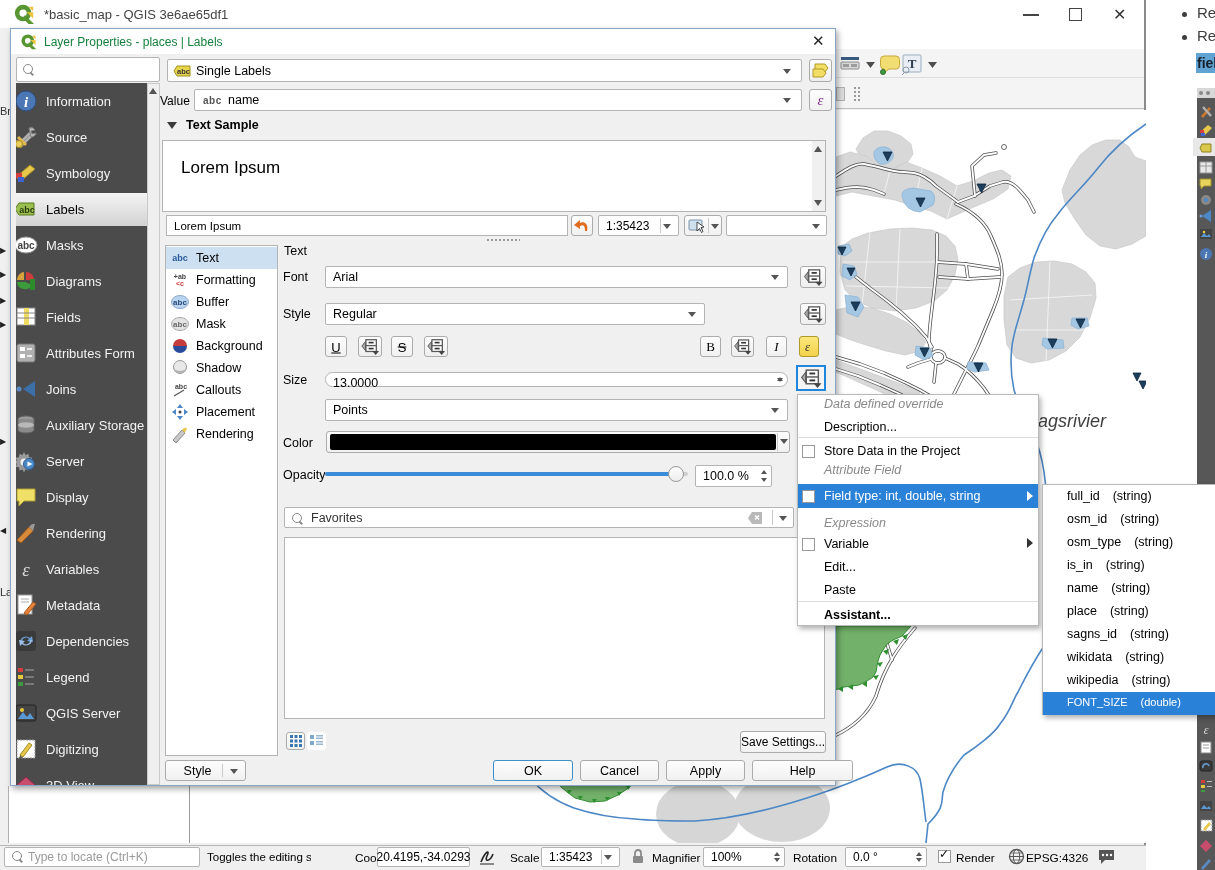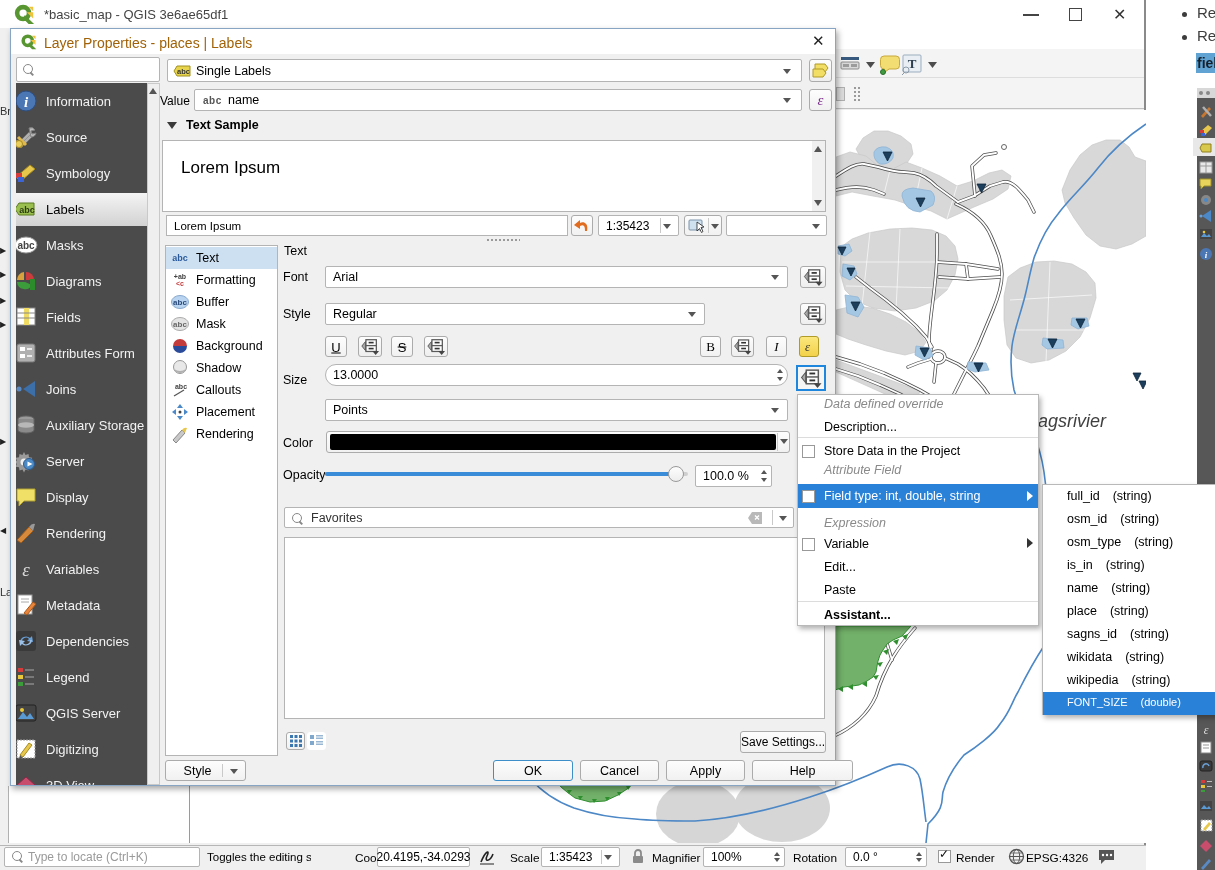--- a/index.html
+++ b/index.html
@@ -328,21 +328,21 @@
   </div>
 
 <div class="abs" style="left:10px;top:28px;width:826px;height:758px;background:#f0f0f0;border:1px solid #88a5c4;box-sizing:border-box;box-shadow:2px 3px 6px rgba(0,0,0,0.35);"></div>
 <div class="abs" style="left:11px;top:29px;width:824px;height:25px;background:#fff;"></div>
 <div class="abs" id="qlogo2" style="left:20px;top:33px;width:17px;height:17px;"><svg width="17" height="17" viewBox="0 0 24 24">
       <path d="M11,2 A9,9 0 1 0 11,20 A9,9 0 0 0 11,2 Z M11,7 A4,4 0 1 1 11,15 A4,4 0 0 1 11,7 Z" fill="#589632" fill-rule="evenodd"></path>
       <path d="M13,13 L19,19 L23,23 L17,23 L11,17 Z" fill="#589632"></path>
       <path d="M15,10 L22,17 L22,10 Z" fill="#f0c33c"></path>
       <path d="M17,4 L22,4 L22,9 Z" fill="#f0c33c"></path>
     </svg></div>
-<div class="lbl" style="left:44px;top:35px;font-size:14px;color:#a16207;text-align:center;">Layer Properties - places | Labels</div>
+<div class="lbl" style="left:44px;top:35px;font-size:12px;color:#15803d;text-align:center;">Layer Properties - places | Labels</div>
 <div class="lbl" style="left:812px;top:32px;font-size:15px;color:#222;">✕</div>
 
 <div class="combo" style="left:16px;top:57px;width:144px;height:25px;"></div>
 <div class="mag" style="left:23px;top:64px;"></div>
 <div class="combo" style="left:167px;top:59px;width:635px;height:23px;">
   <svg class="abs" style="left:5px;top:4px;" width="19" height="14" viewBox="0 0 19 14">
     <path d="M4,2 h13 v10 h-13 l-3,-5 z" rx="2" fill="#e8d44d" stroke="#a09020" stroke-width="1"></path>
     <text x="10.5" y="10" font-size="7.5" text-anchor="middle" font-weight="bold" fill="#333">abc</text>
   </svg>
   <span class="txt" style="left:28px;">Single Labels</span>
@@ -640,21 +640,21 @@
       <path d="M14.5,15.5 h7.5 l-3.75,4.5 z" fill="#444"></path>
     </svg></div>
 <div class="btn" style="left:766px;top:336px;width:21px;height:21px;">
     <span class="bt" style="font-size:13px;font-style:italic;font-family:'Liberation Serif';">I</span>
   </div>
 <div class="ddb" style="left:799px;top:336px;width:20px;height:21px;background:linear-gradient(#fbe77c,#f3d24b);border-color:#b09a28;">
     <span style="position:absolute;left:5px;top:2px;font-size:13px;font-style:italic;font-family:'Liberation Serif';color:#333;">ε</span>
   </div>
 
 <div class="lbl" style="left:283px;top:373px;">Size</div>
-<div class="spin" style="left:325px;top:364px;width:463px;height:22px;border-radius:11px;">
+<div class="spin" style="left:325px;top:372px;width:463px;height:15px;border-radius:11px;">
     <span class="txt" style="position:absolute;left:7px;top:3px;">13.0000</span>
     <span class="up"></span>
     <span class="dn"></span>
   </div>
 <div class="ddb dd-icon" style="left:796px;top:365px;width:30px;height:26px;border:2px solid #1f86dd;background:#f5f5f5;border-radius:0;"><svg width="100%" height="100%" viewBox="0 0 24 21">
       <path d="M7,5 L3,10 L7,15 Z" fill="#aaa" stroke="#555" stroke-width="1"></path>
       <rect x="7.5" y="3" width="11.5" height="13" fill="#fdfdfd" stroke="#5a5a5a" stroke-width="1.4"></rect>
       <line x1="7.5" y1="9.5" x2="19" y2="9.5" stroke="#5a5a5a" stroke-width="1.4"></line>
       <line x1="10.5" y1="6.2" x2="16" y2="6.2" stroke="#333" stroke-width="1.8"></line>
       <line x1="10.5" y1="12.8" x2="16" y2="12.8" stroke="#333" stroke-width="1.8"></line>

